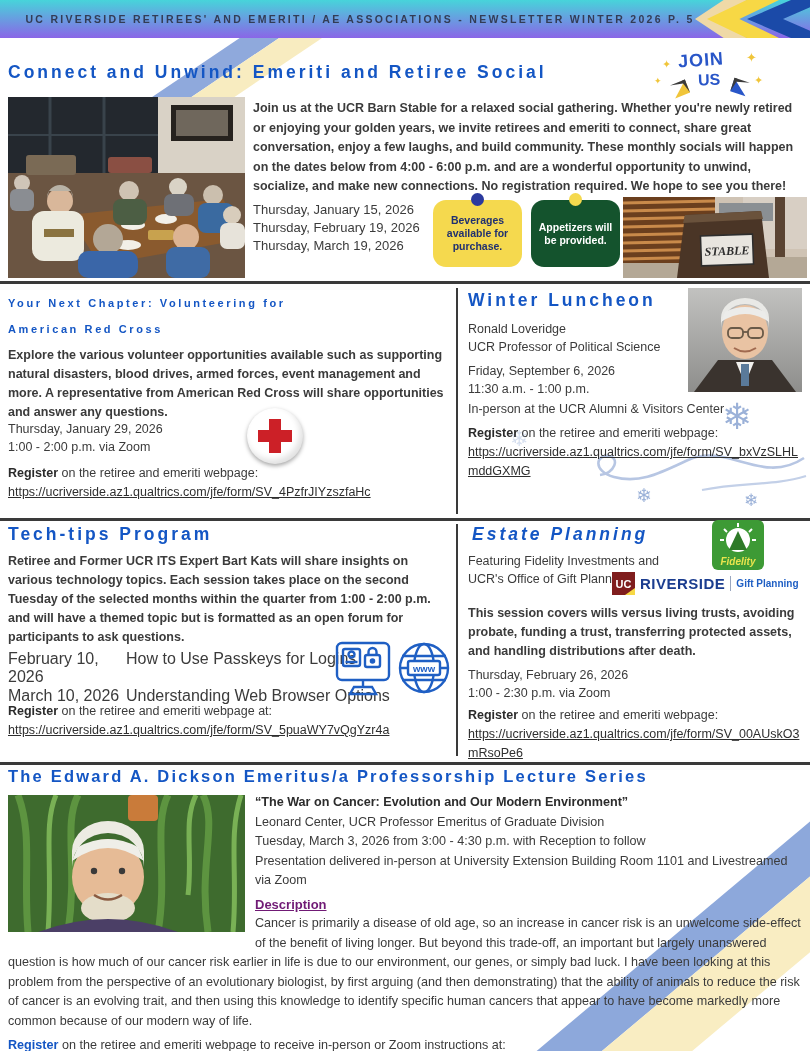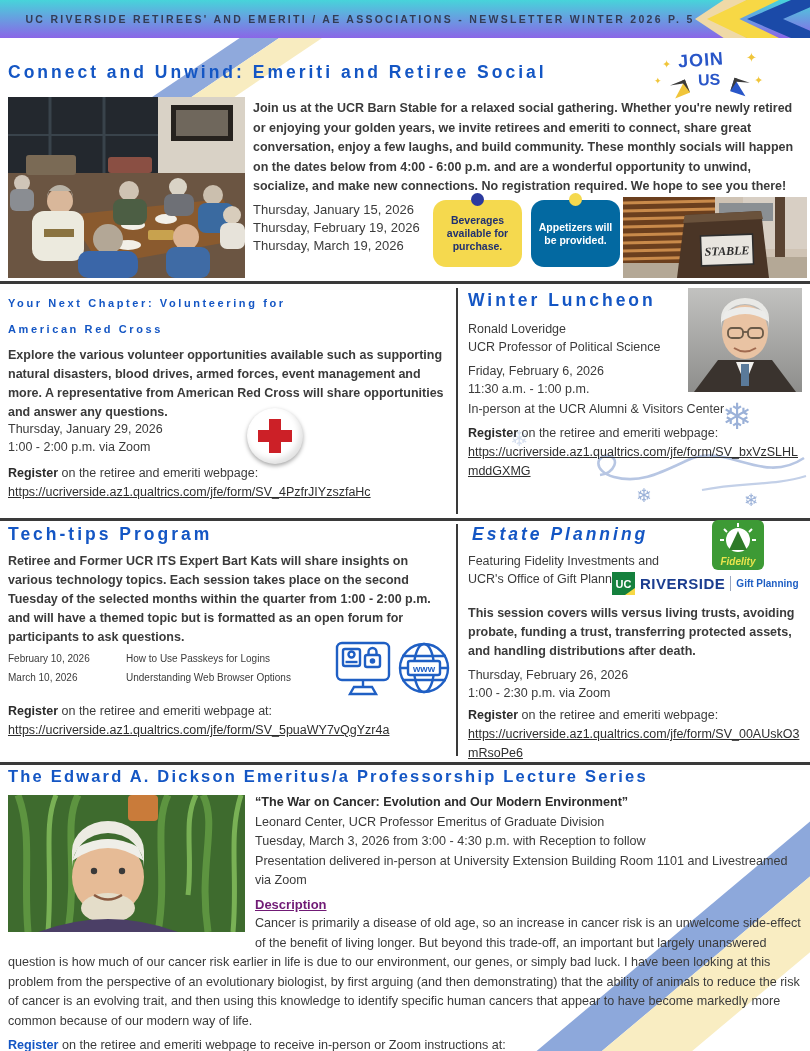--- a/index.html
+++ b/index.html
@@ -59,50 +59,50 @@
             border-bottom:11px solid #2956c8; transform:rotate(18deg); }
 
   
   .badge { position:absolute; z-index:2; width:89px; height:67px; border-radius:13px;
            display:flex; align-items:center; justify-content:center; text-align:center;
            font-size:10.5px; font-weight:bold; line-height:13px; padding:5px; }
   .badge .dot { position:absolute; top:-7px; left:50%; margin-left:-6.5px; width:13px;
                 height:13px; border-radius:50%; }
   .badge.by { left:433px; top:200px; background:#f5d94e; color:#203070; }
   .badge.by .dot { background:#2b3a9e; }
-  .badge.bb { left:531px; top:200px; width:89px; background:#0369a1; color:#ffffff; }
+  .badge.bb { left:531px; top:200px; width:89px; background:#14532d; color:#ffffff; }
   .badge.bb .dot { background:#f5d94e; }
 
   
   .rc-logo { position:absolute; left:247px; top:408px; z-index:2; display:flex;
              align-items:center; gap:10px; }
   .rc-circle { width:56px; height:56px; border-radius:50%; background:#fff;
                box-shadow:0 2px 4px rgba(0,0,0,.35), inset -3px -4px 6px rgba(0,0,0,.12);
                position:relative; }
   .rc-cross { position:absolute; left:50%; top:50%; transform:translate(-50%,-50%);
               width:34px; height:34px; }
   .rc-cross:before, .rc-cross:after { content:""; position:absolute; background:#cc2027; }
   .rc-cross:before { left:11px; top:0; width:12px; height:34px; }
   .rc-cross:after { left:0; top:11px; width:34px; height:12px; }
   .rc-text { font-size:19px; line-height:20px; font-weight:bold; color:#6a6c6e;
              letter-spacing:-0.3px; }
 
   
   .tech-table { position:absolute; left:8px; top:650px; z-index:2; display:grid;
-                grid-template-columns:118px auto; row-gap:1px; font-size:10px; line-height:18px; }
+                grid-template-columns:118px auto; row-gap:1px; font-size:16px; line-height:18px; }
   .tech-icons { position:absolute; left:334px; top:640px; z-index:2; display:flex; }
 
   
   .fid-logo { position:absolute; left:712px; top:520px; width:52px; height:50px; z-index:2;
               background:#3d9a35; border-radius:6px; overflow:hidden; text-align:center; }
   .fid-label { font-style:italic; font-weight:bold; font-size:10px; color:#e9e44d;
                position:absolute; left:0; right:0; bottom:3px; }
   .ucr-logo { position:absolute; left:612px; top:572px; z-index:2; display:flex;
               align-items:center; gap:5px; }
-  .uc-tile { width:23px; height:23px; background:#15803d; color:#fff; font-weight:bold;
+  .uc-tile { width:23px; height:23px; background:#7f1d1d; color:#fff; font-weight:bold;
              font-size:11px; display:flex; align-items:center; justify-content:center;
              position:relative; }
   .uc-tile .wedge { position:absolute; right:0; bottom:0; width:0; height:0;
                     border-left:10px solid transparent; border-bottom:7px solid #f7d845; }
   .ucr-name { color:#1b3d8f; font-weight:bold; font-size:15px; letter-spacing:0.5px; }
   .ucr-sep { width:1px; height:15px; background:#9aa7c0; }
   .ucr-dept { color:#1f5fc4; font-weight:bold; font-size:10px; }
 
   
   .flake { position:absolute; z-index:1; color:#9bb1d8; }
@@ -274,21 +274,21 @@
       <path d="M33,40 a24,24 0 0 1 48,0 l0,-10 a24,20 0 0 0 -48,0 z" fill="#e9e9e6"></path>
       <path d="M33,34 q24,-16 48,0 l-4,-10 q-20,-10 -40,0 z" fill="#ececea"></path>
       <rect x="40" y="40" width="15" height="10" rx="4" fill="none" stroke="#6a5a48" stroke-width="1.8"></rect>
       <rect x="60" y="40" width="15" height="10" rx="4" fill="none" stroke="#6a5a48" stroke-width="1.8"></rect>
       <line x1="55" y1="44" x2="60" y2="44" stroke="#6a5a48" stroke-width="1.8"></line>
       <path d="M46,60 q11,7 22,0" stroke="#a06a50" stroke-width="2" fill="none"></path>
     </svg>
   </div>
 
   <div class="z2" style="left:468px; top:362px;">
-    <div class="line">Friday, February 6, 2026</div>
+    <div class="line">Friday, September 6, 2026</div>
     <div class="line">11:30 a.m. - 1:00 p.m.</div>
   </div>
   <div class="z2 line" style="left:468px; top:400px; width:330px;">In-person at the UCR Alumni &amp; Visitors Center</div>
   <div class="z2" style="left:468px; top:424px; width:336px;">
     <div class="line"><span class="reg-b">Register</span><span> on the retiree and emeriti webpage:</span></div>
     <a class="doclink line" href="#">https://ucriverside.az1.qualtrics.com/jfe/form/SV_bxVzSLHLmddGXMG</a>
   </div>
 
   <span class="flake" style="left:722px; top:396px; font-size:36px;">❄</span>
   <span class="flake" style="left:510px; top:426px; font-size:22px; opacity:.4;">❄</span>

